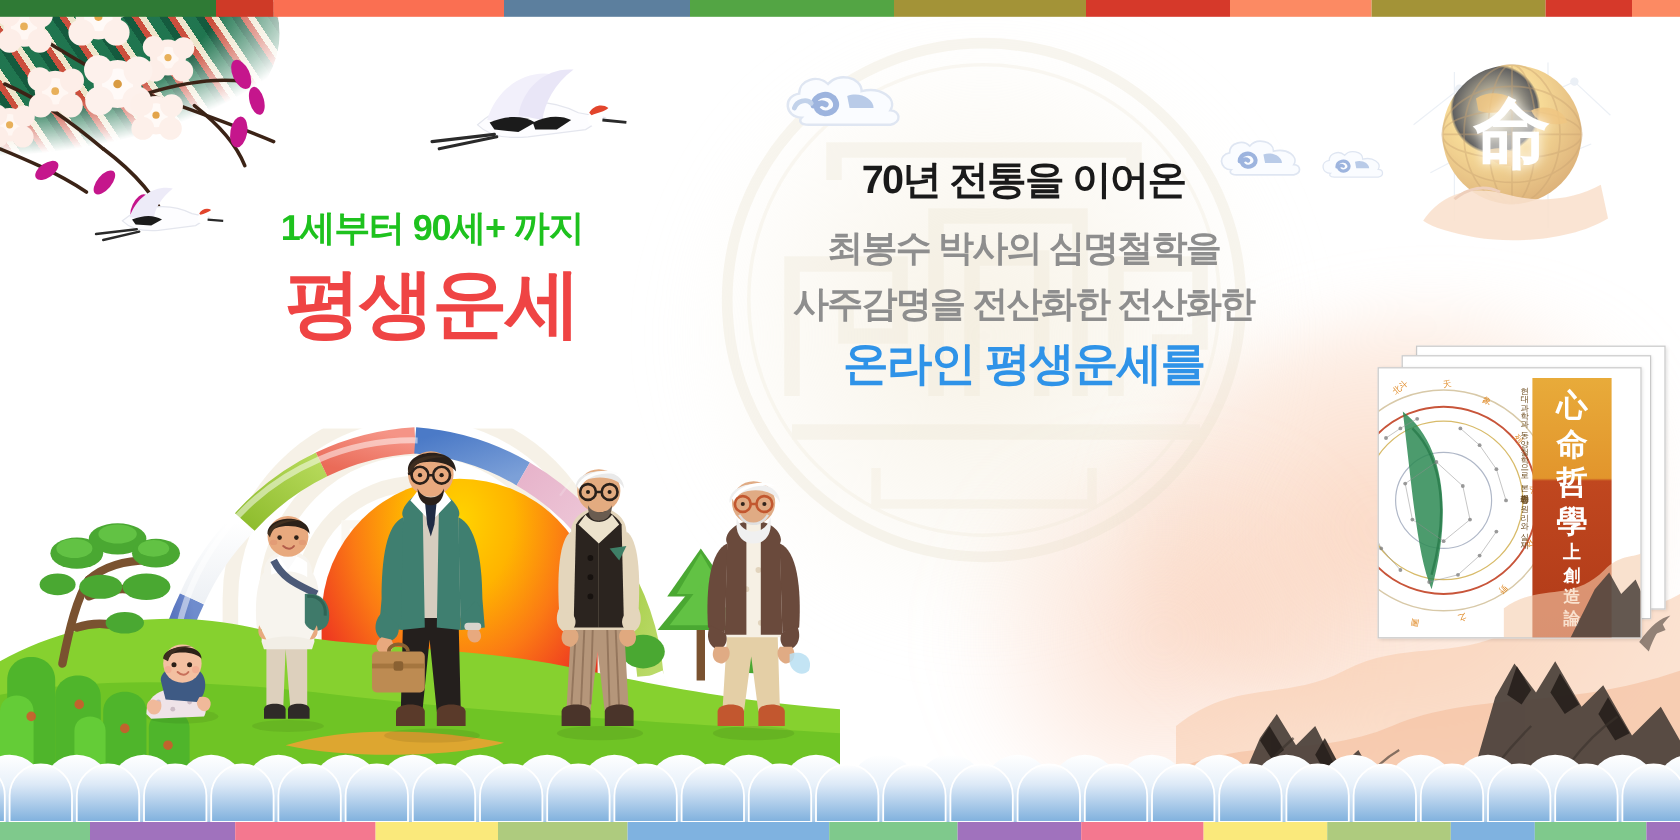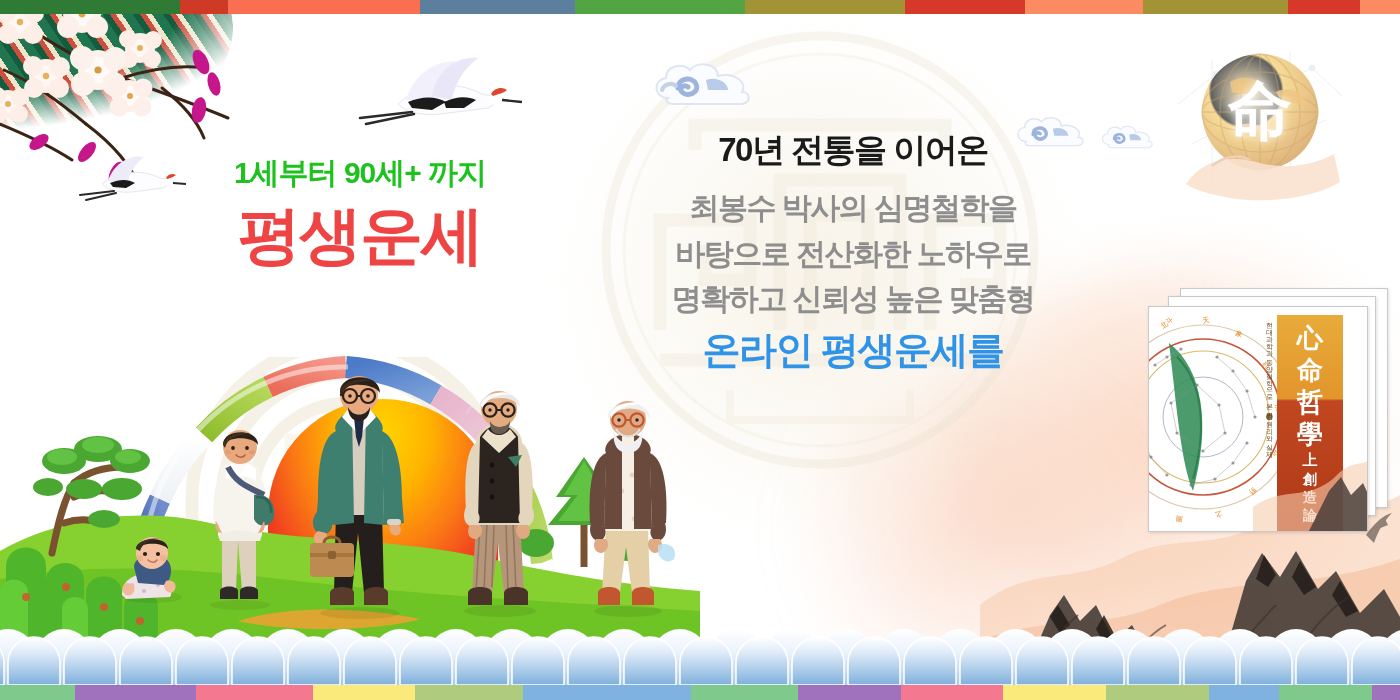--- a/index.html
+++ b/index.html
@@ -38,21 +38,21 @@
     transform:rotate(-6deg);}
   .blossom{position:absolute;}
 
   
   .crane{position:absolute;}
 
   
   .cloudm{position:absolute;}
 
   
-  #left-head{position:absolute;left:150px;top:158px;width:420px;text-align:center;z-index:25;}
+  #left-head{position:absolute;left:150px;top:176px;width:420px;text-align:center;z-index:25;}
   #kicker{font-size:30px;font-weight:bold;color:#1ec21e;letter-spacing:-1px;line-height:1;}
   #bigtitle{font-size:63px;font-weight:bold;color:#ef4444;letter-spacing:-2px;line-height:1.05;margin-top:14px;}
 
   
   #right-text{position:absolute;left:598px;top:128px;width:510px;text-align:center;z-index:25;}
   #right-text .l{line-height:1.52;}
   .t-head{font-size:33px;font-weight:bold;color:#1a1a1a;letter-spacing:-1.5px;margin-bottom:12px;}
   .t-body{font-size:30px;font-weight:bold;color:#8e8e8e;letter-spacing:-1.5px;}
   .t-accent{font-size:38px;font-weight:bold;color:#2f93e8;letter-spacing:-1.5px;}
 
@@ -307,22 +307,21 @@
 
   <div id="left-head">
     <div id="kicker">1세부터 90세+ 까지</div>
     <div id="bigtitle">평생운세</div>
   </div>
 
   <div id="right-text">
     <div class="t-head">70년 전통을 이어온</div>
     <div id="right-lines">
         <div class="l t-body">최봉수 박사의 심명철학을</div>
-        <div class="l t-body">바탕으로 전산화한 노하우로</div>
-        <div class="l t-body">명확하고 신뢰성 높은 맞춤형</div>
+        <div class="l t-body">사주감명을 전산화한 전산화한</div>
         <div class="l t-accent">온라인 평생운세를</div>
       </div>
   </div>
 
   <div id="scene">
 
     <svg id="maze" viewBox="0 0 360 250">
       <g fill="none" stroke="#efe7d4" stroke-width="13" stroke-linecap="square">
         <path d="M24 250 L24 142 A156 156 0 0 1 336 142 L336 250"></path>
         <path d="M54 250 L54 142 A126 126 0 0 1 306 142 L306 250"></path>

